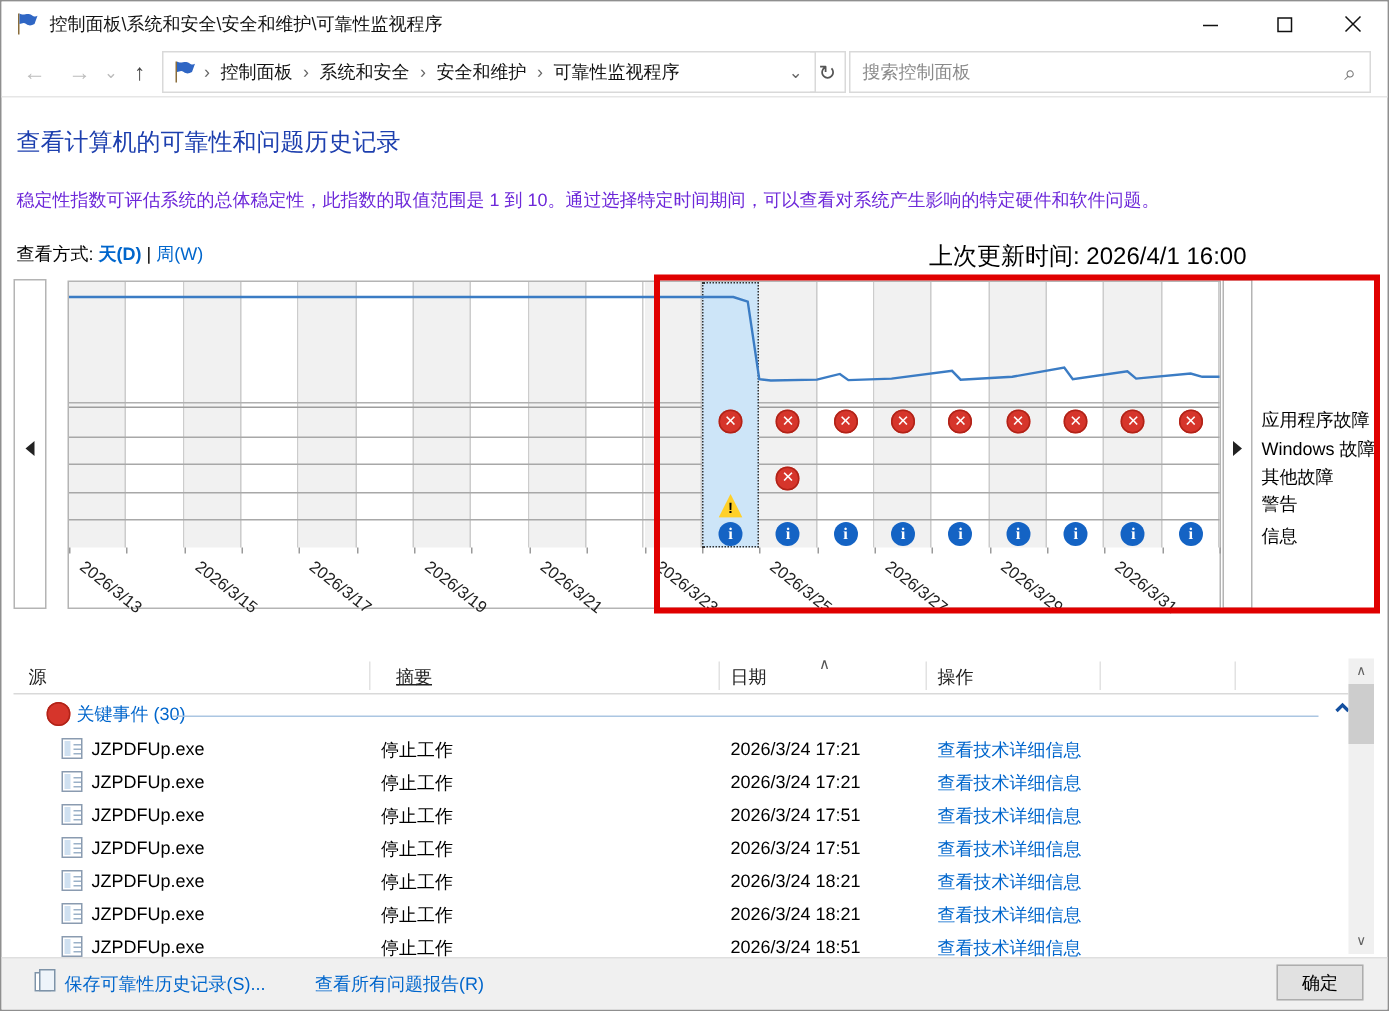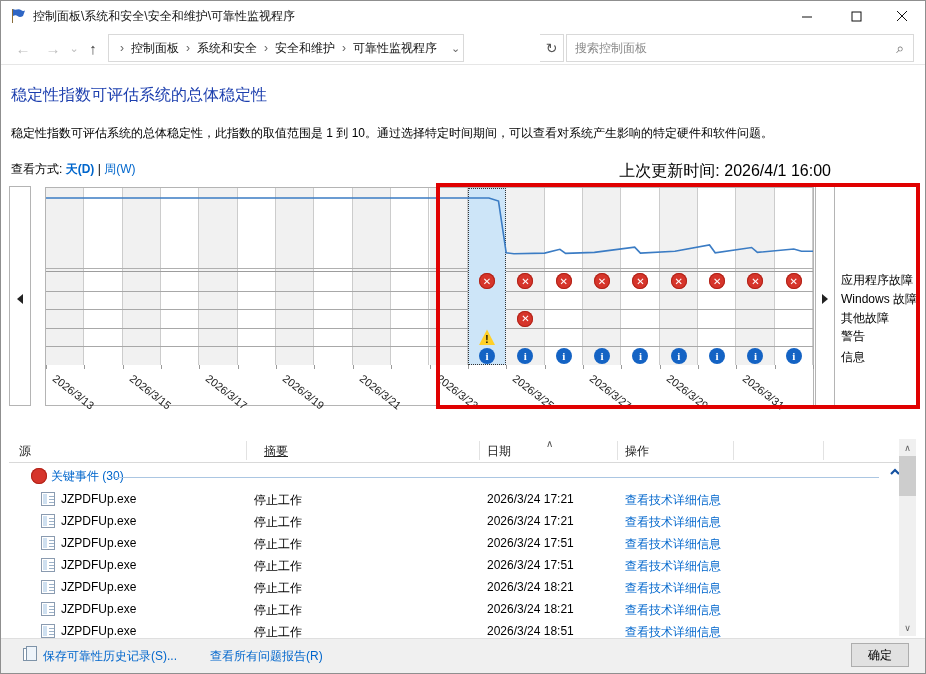--- a/index.html
+++ b/index.html
@@ -15,33 +15,33 @@
   #titlebar { position:absolute; left:0; top:0; width:100%; height:30px; background:#fff; }
   #title-text { position:absolute; left:32px; top:0; line-height:30px; font-size:12px; color:#111; white-space:nowrap; }
   .winbtn { position:absolute; top:0; width:44px; height:30px; display:flex; align-items:center; justify-content:center; }
   .flag { width:16px; height:16px; }
 
   
   #toolbar { position:absolute; left:0; top:30px; width:100%; height:34px; background:#fff; border-bottom:1px solid #e6e6e6; }
   .navglyph { position:absolute; top:0; height:34px; display:flex; align-items:center; justify-content:center; font-size:15px; }
   .dim { color:#bdbdbd; }
   .dark { color:#444; }
-  #addressbox { position:absolute; left:107px; top:3px; width:356px; height:28px; border:1px solid #d9d9d9; background:#fff; display:flex; align-items:center; }
+  #addressbox { position:absolute; left:107px; top:3px; width:436px; height:28px; border:1px solid #d9d9d9; background:#fff; display:flex; align-items:center; }
   #addressbox .flag { margin:0 4px 0 6px; }
   .crumb { padding:0 6px; white-space:nowrap; color:#111; }
   .crumb-sep { color:#666; font-size:12px; padding:0 1px; }
   #addr-chevron { margin-left:auto; color:#666; font-size:11px; padding:0 8px; }
   #refreshbox { position:absolute; left:539px; top:3px; width:24px; height:28px; border:1px solid #d9d9d9; border-left:none; display:flex; align-items:center; justify-content:center; color:#555; font-size:14px; }
   #searchbox { position:absolute; left:565px; top:3px; width:348px; height:28px; border:1px solid #d9d9d9; display:flex; align-items:center; }
   #search-placeholder { color:#8a8a8a; padding-left:8px; flex:1; }
   #search-mag { color:#777; font-size:14px; padding-right:9px; }
 
   
   #page-heading { position:absolute; left:10px; top:84px; font-size:16px; color:#1d3fae; white-space:nowrap; }
-  #page-desc { position:absolute; left:10px; top:124px; font-size:12px; color:#000000; white-space:nowrap; }
+  #page-desc { position:absolute; left:10px; top:124px; font-size:12px; color:#6d28d9; white-space:nowrap; }
   #view-row { position:absolute; left:10px; top:160px; font-size:12px; }
   #view-row .lbl { color:#000; }
   a.link { color:#0066cc; text-decoration:none; }
   #view-day { font-weight:bold; }
   #last-update { position:absolute; top:160px; right:94px; font-size:16px; color:#000; white-space:nowrap; }
 
   
   #chart { position:absolute; left:8px; top:185px; width:826px; height:221px; }
   #scroll-left, #scroll-right { position:absolute; top:0; width:22px; height:220px; border:1px solid #b4b4b4; background:#fff; }
   #scroll-left { left:0; }
@@ -143,21 +143,21 @@
     </div>
     <div id="refreshbox">
       <span>↻</span>
     </div>
     <div id="searchbox">
       <span id="search-placeholder">搜索控制面板</span>
       <span id="search-mag">⌕</span>
     </div>
   </div>
 
-  <div id="page-heading">稳定性指数可评估系统的总体稳定性</div>
+  <div id="page-heading">查看计算机的可靠性和问题历史记录</div>
   <div id="page-desc">稳定性指数可评估系统的总体稳定性，此指数的取值范围是 1 到 10。通过选择特定时间期间，可以查看对系统产生影响的特定硬件和软件问题。</div>
   <div id="view-row">
     <span class="lbl">查看方式:</span>
     <a class="link" id="view-day">天(D)</a>
     <span>|</span>
     <a class="link">周(W)</a>
   </div>
   <div id="last-update">上次更新时间: 2026/4/1 16:00</div>
 
   <div id="chart">

